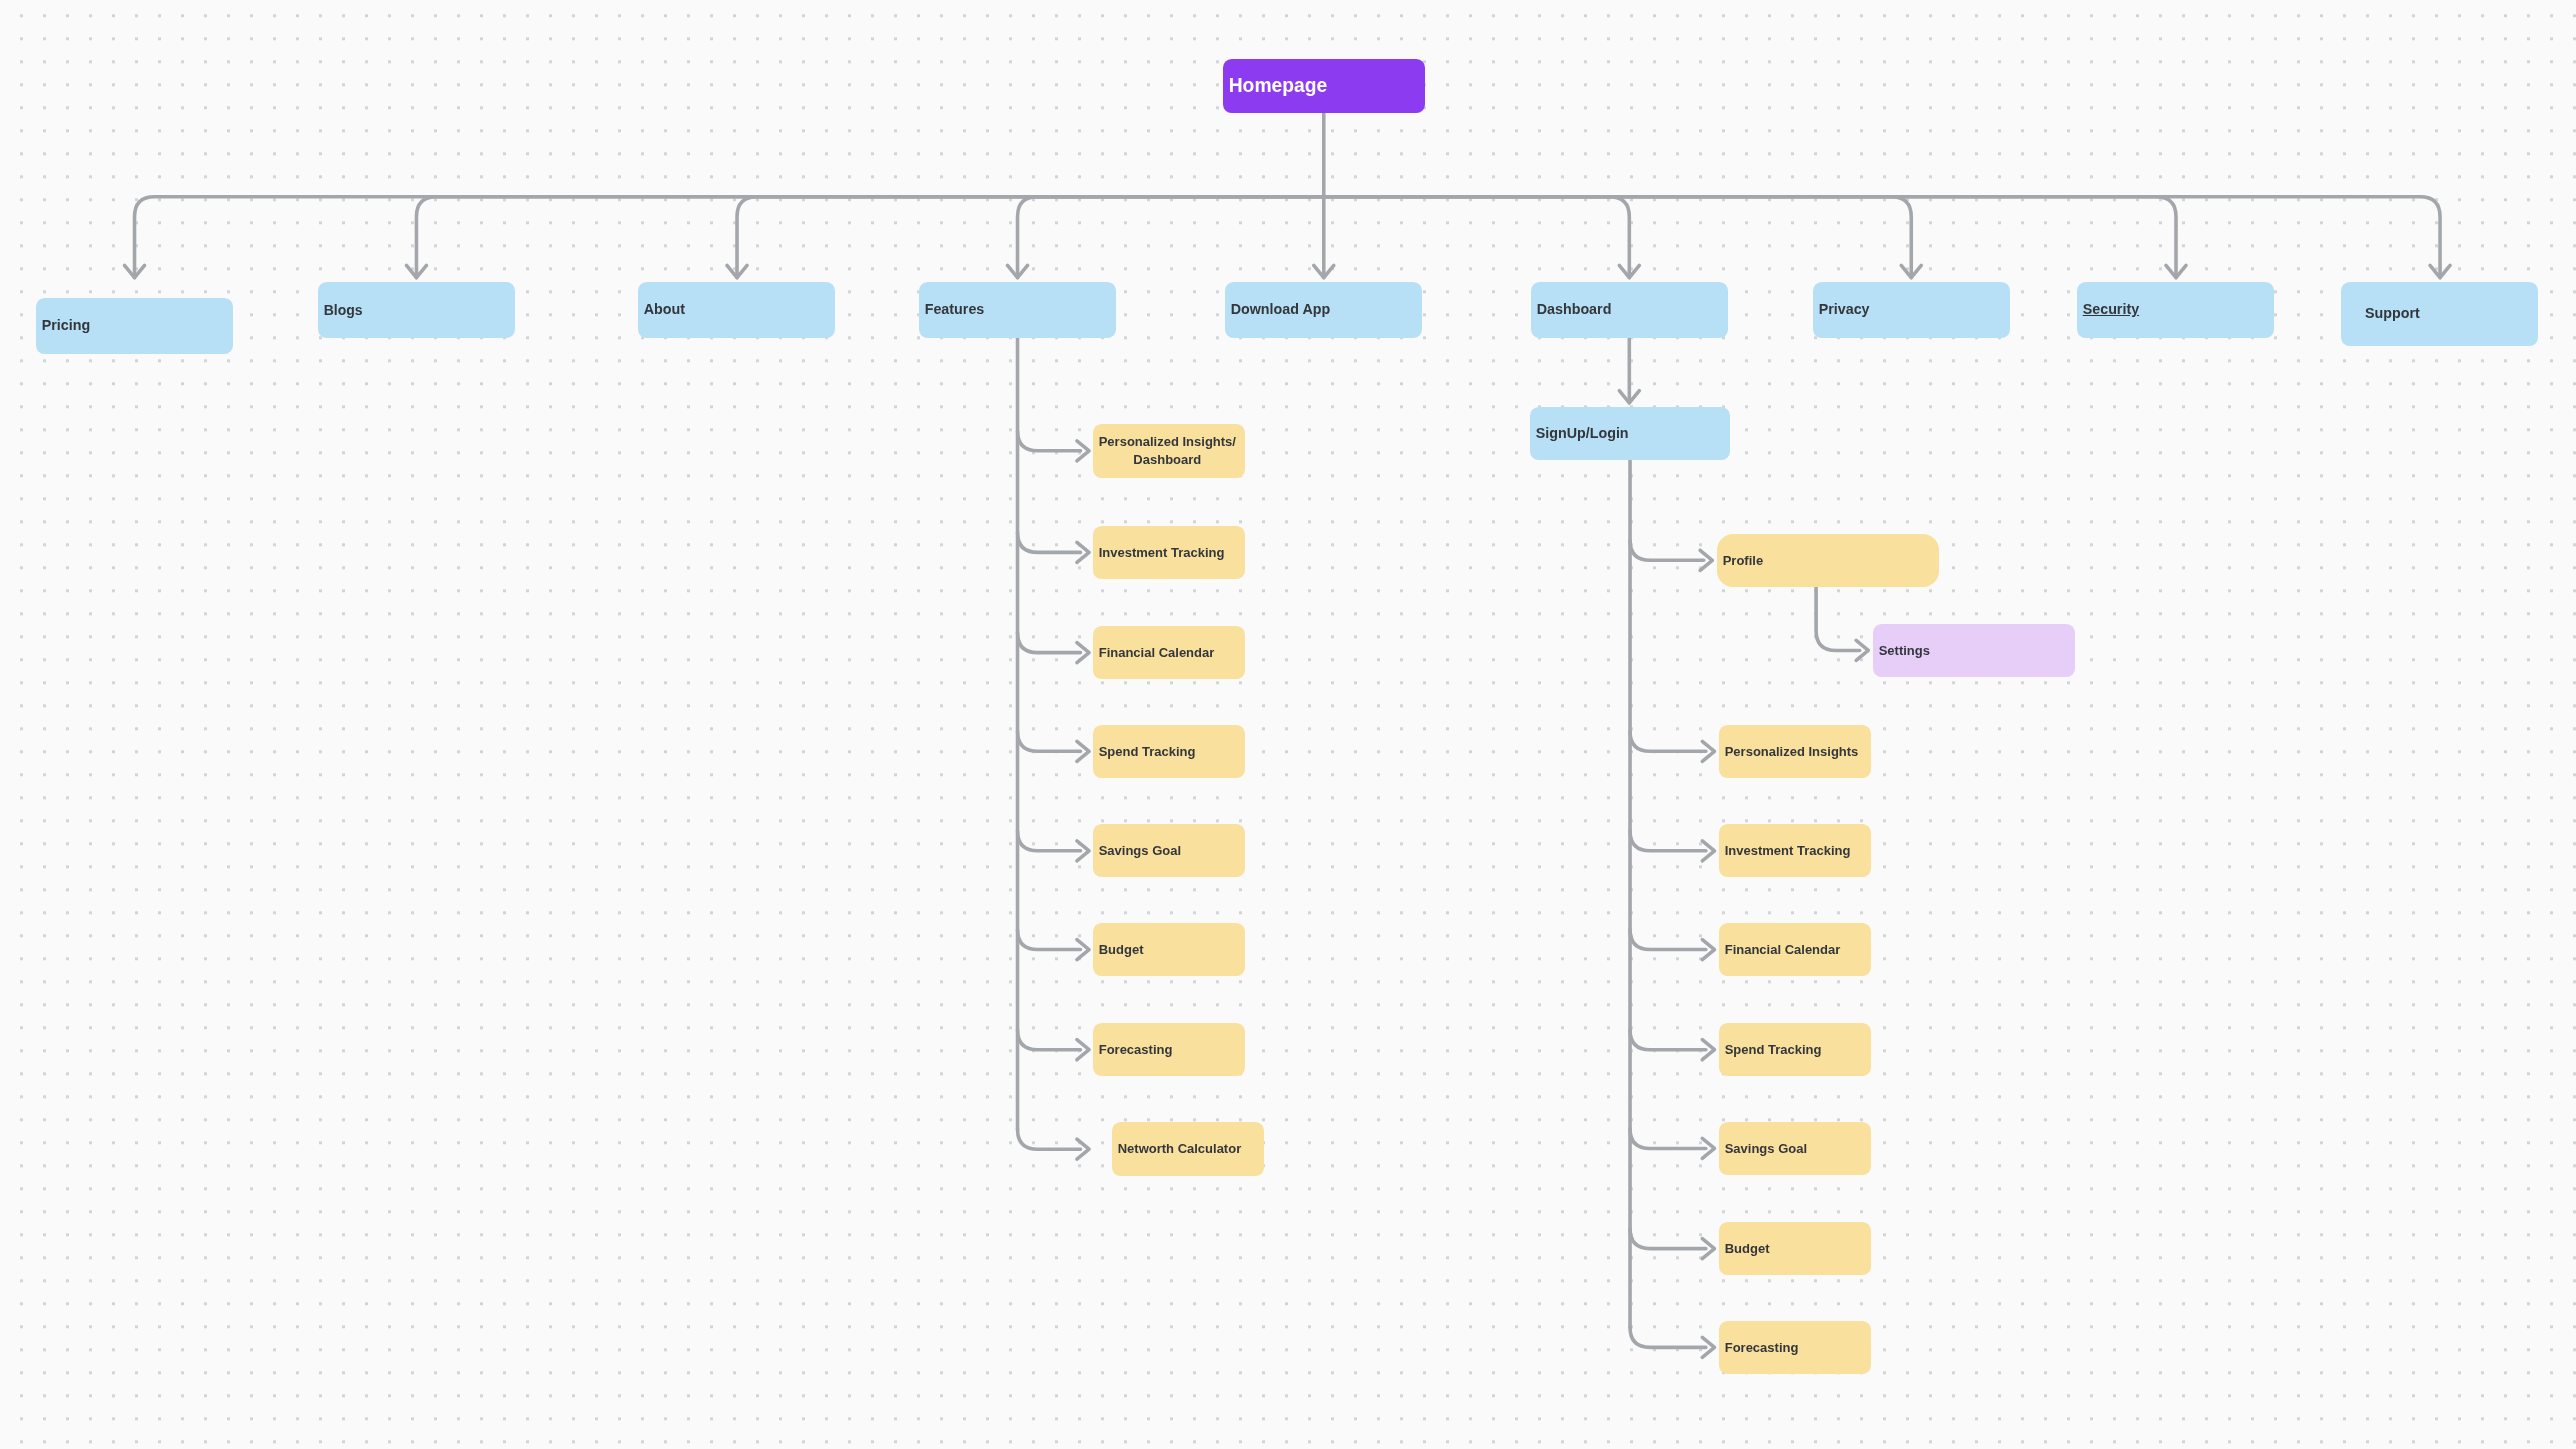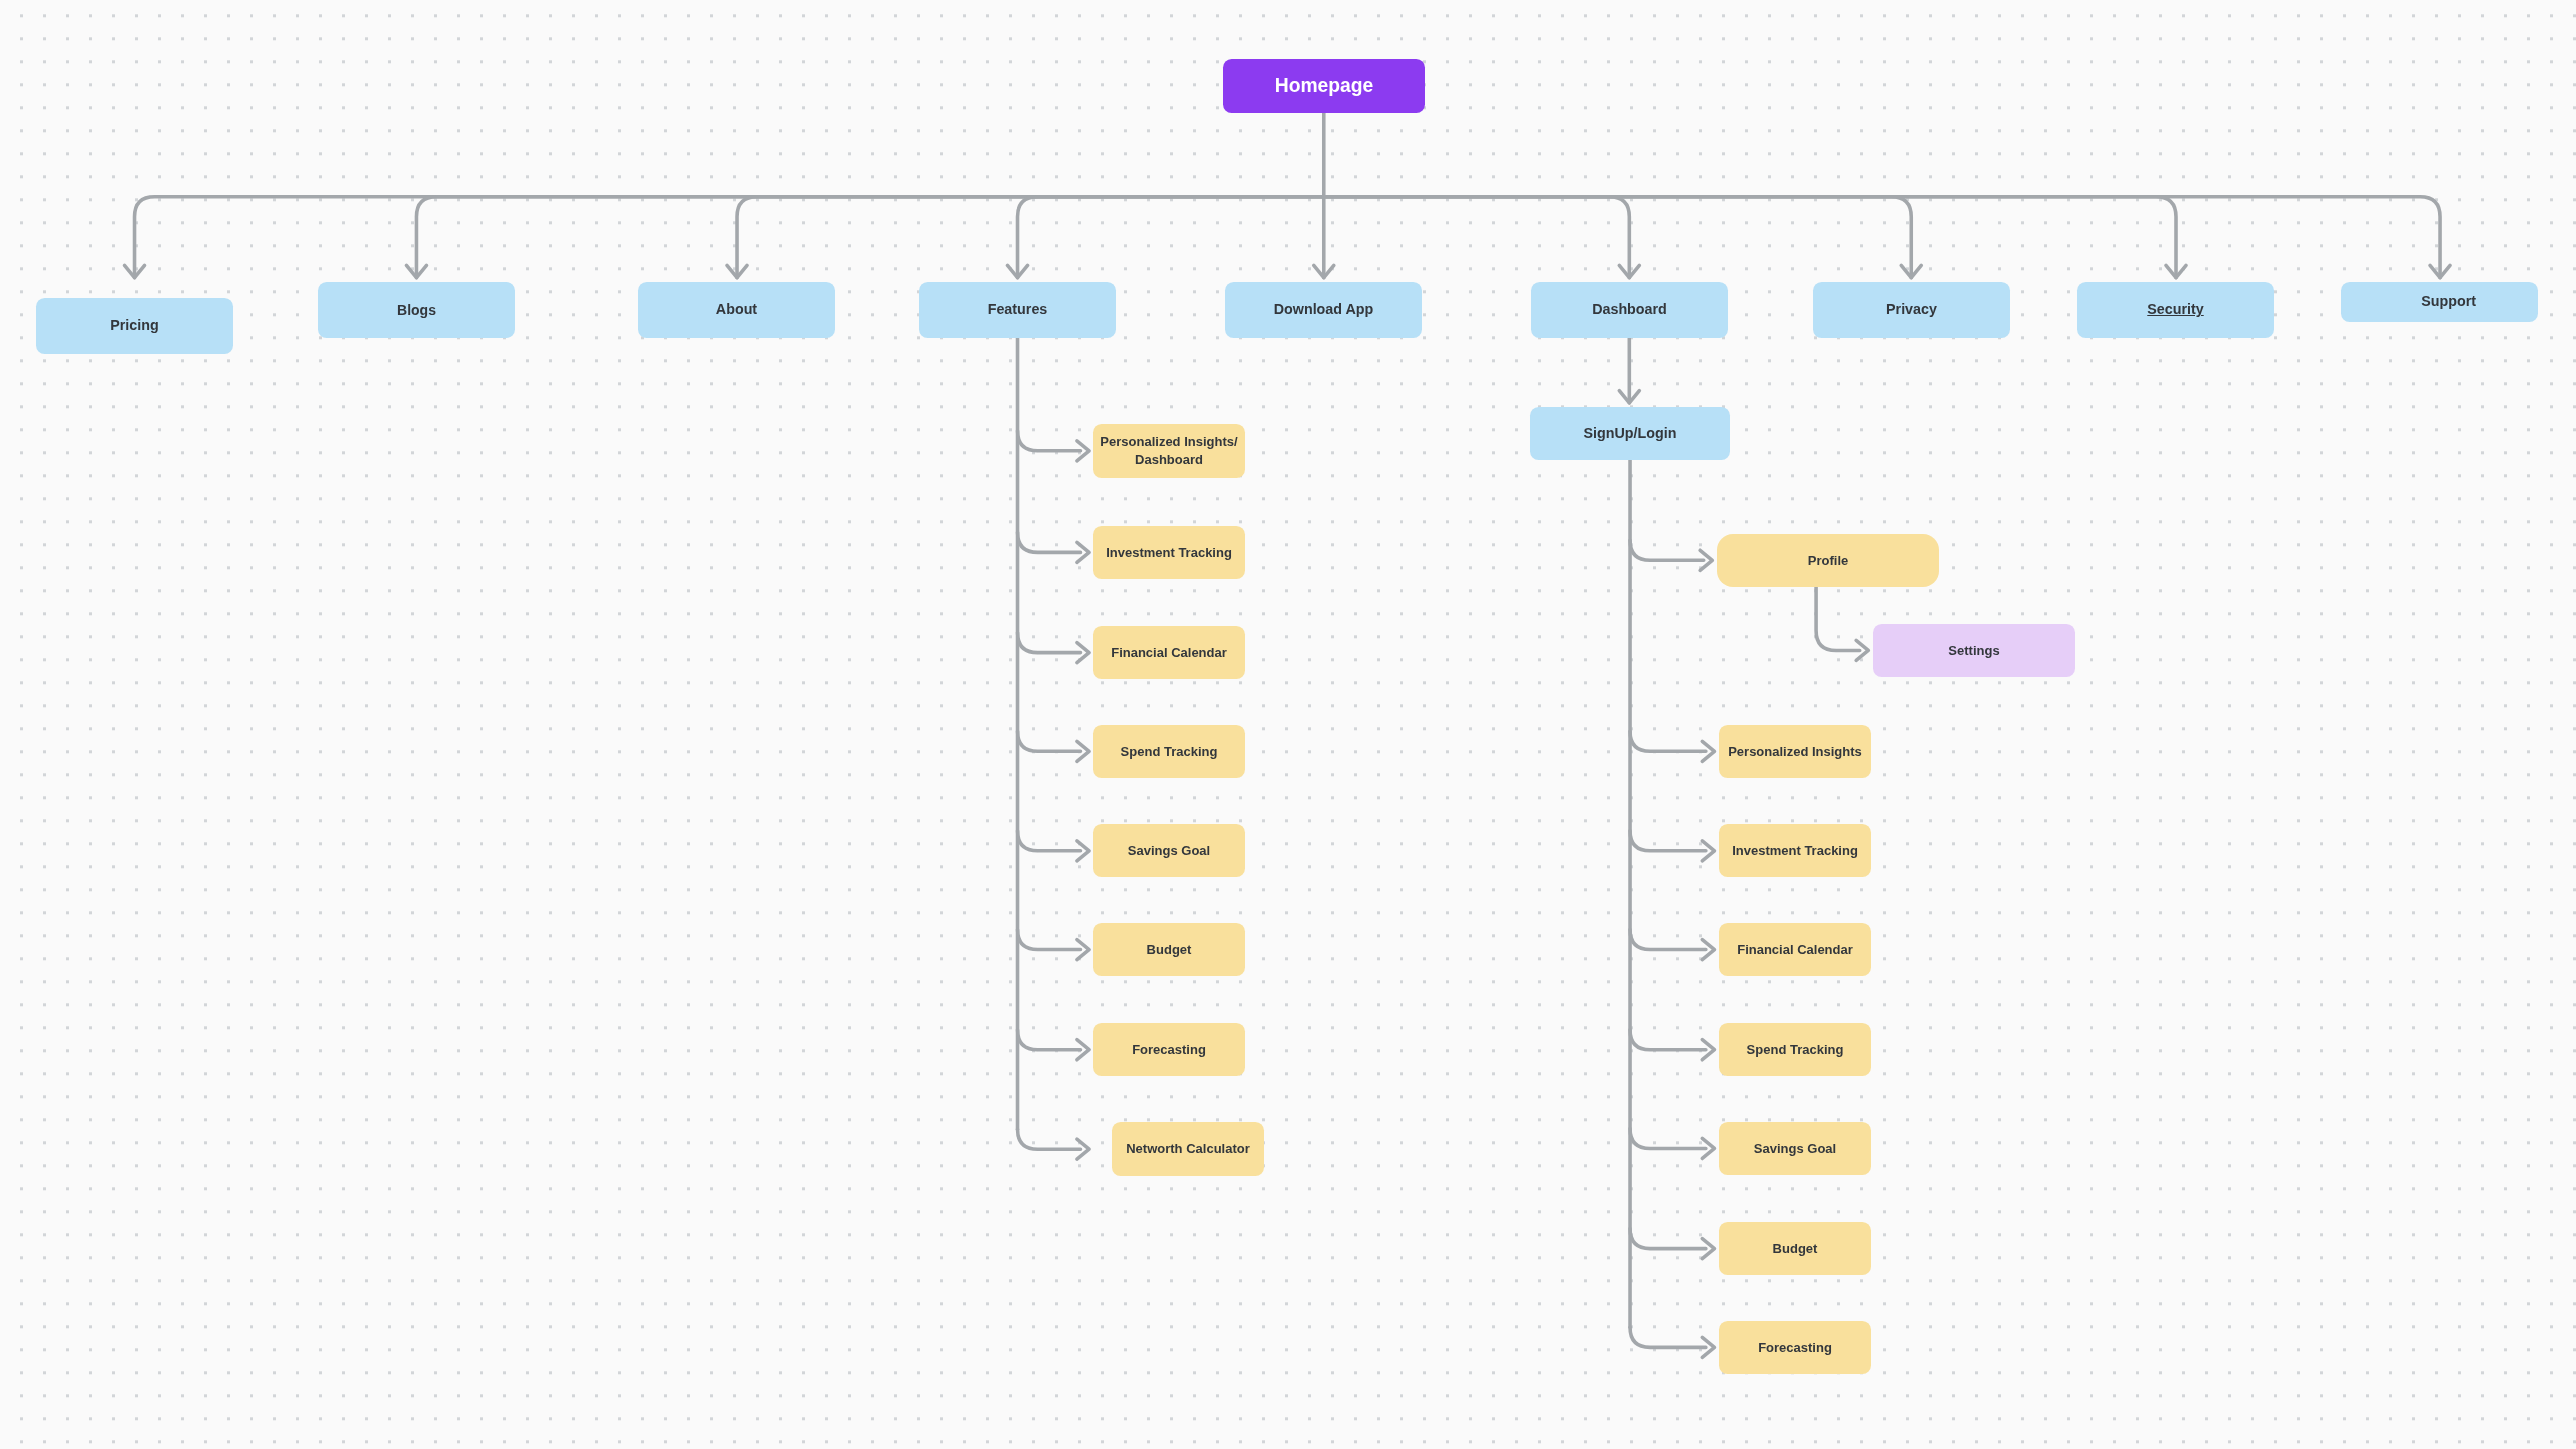--- a/index.html
+++ b/index.html
@@ -25,21 +25,21 @@
     width: 2576px;
     height: 1449px;
     z-index: 1;
   }
   .node {
     position: absolute;
     z-index: 2;
     border-radius: 8.6px;
     display: flex;
     align-items: center;
-    justify-content: center;
+    justify-content: flex-start;
     text-align: center;
     font-weight: 700;
     color: #33373c;
     line-height: 1.35;
     white-space: pre-line;
     box-sizing: border-box;
     padding: 2.9px 5.7px;
     cursor: default;
   }
 </style>
@@ -109,21 +109,21 @@
   <div id="node-layer">
       <div class="node" style="left: 1223px; top: 59px; width: 202px; height: 54px; background: rgb(140, 59, 240); font-size: 19.3px; color: rgb(255, 255, 255);"><span>Homepage</span></div>
       <div class="node" style="left: 36px; top: 282px; width: 197px; height: 56px; background: rgb(183, 224, 247); font-size: 14.3px; color: rgb(51, 55, 60); margin-top: 16px;"><span>Pricing</span></div>
       <div class="node" style="left: 318px; top: 282px; width: 197px; height: 56px; background: rgb(183, 224, 247); font-size: 14px; color: rgb(51, 55, 60);"><span>Blogs</span></div>
       <div class="node" style="left: 638px; top: 282px; width: 197px; height: 56px; background: rgb(183, 224, 247); font-size: 14.3px; color: rgb(51, 55, 60);"><span>About</span></div>
       <div class="node" style="left: 919px; top: 282px; width: 197px; height: 56px; background: rgb(183, 224, 247); font-size: 14.3px; color: rgb(51, 55, 60);"><span>Features</span></div>
       <div class="node" style="left: 1225px; top: 282px; width: 197px; height: 56px; background: rgb(183, 224, 247); font-size: 14.3px; color: rgb(51, 55, 60);"><span>Download App</span></div>
       <div class="node" style="left: 1531px; top: 282px; width: 197px; height: 56px; background: rgb(183, 224, 247); font-size: 14.3px; color: rgb(51, 55, 60);"><span>Dashboard</span></div>
       <div class="node" style="left: 1813px; top: 282px; width: 197px; height: 56px; background: rgb(183, 224, 247); font-size: 14.3px; color: rgb(51, 55, 60);"><span>Privacy</span></div>
       <div class="node" style="left: 2077px; top: 282px; width: 197px; height: 56px; background: rgb(183, 224, 247); font-size: 14.3px; color: rgb(51, 55, 60); text-decoration: underline;"><span>Security</span></div>
-      <div class="node" style="left: 2341px; top: 282px; width: 197px; height: 40px; background: rgb(183, 224, 247); font-size: 14.3px; color: rgb(51, 55, 60); padding-left: 24px;"><span>Support</span></div>
+      <div class="node" style="left: 2341px; top: 282px; width: 197px; height: 64px; background: rgb(183, 224, 247); font-size: 14.3px; color: rgb(51, 55, 60); padding-left: 24px;"><span>Support</span></div>
       <div class="node" style="left: 1093px; top: 424px; width: 152px; height: 54px; background: rgb(249, 224, 156); font-size: 13px; color: rgb(51, 55, 60);"><span>Personalized Insights/
 Dashboard</span></div>
       <div class="node" style="left: 1093px; top: 526px; width: 152px; height: 53px; background: rgb(249, 224, 156); font-size: 13px; color: rgb(51, 55, 60);"><span>Investment Tracking</span></div>
       <div class="node" style="left: 1093px; top: 626px; width: 152px; height: 53px; background: rgb(249, 224, 156); font-size: 13px; color: rgb(51, 55, 60);"><span>Financial Calendar</span></div>
       <div class="node" style="left: 1093px; top: 725px; width: 152px; height: 53px; background: rgb(249, 224, 156); font-size: 13px; color: rgb(51, 55, 60);"><span>Spend Tracking</span></div>
       <div class="node" style="left: 1093px; top: 824px; width: 152px; height: 53px; background: rgb(249, 224, 156); font-size: 13px; color: rgb(51, 55, 60);"><span>Savings Goal</span></div>
       <div class="node" style="left: 1093px; top: 923px; width: 152px; height: 53px; background: rgb(249, 224, 156); font-size: 13px; color: rgb(51, 55, 60);"><span>Budget</span></div>
       <div class="node" style="left: 1093px; top: 1023px; width: 152px; height: 53px; background: rgb(249, 224, 156); font-size: 13px; color: rgb(51, 55, 60);"><span>Forecasting</span></div>
       <div class="node" style="left: 1093px; top: 1122px; width: 152px; height: 54px; background: rgb(249, 224, 156); font-size: 13px; color: rgb(51, 55, 60); margin-left: 19px;"><span>Networth Calculator</span></div>
       <div class="node" style="left: 1530px; top: 407px; width: 200px; height: 53px; background: rgb(183, 224, 247); font-size: 14.3px; color: rgb(51, 55, 60);"><span>SignUp/Login</span></div>

